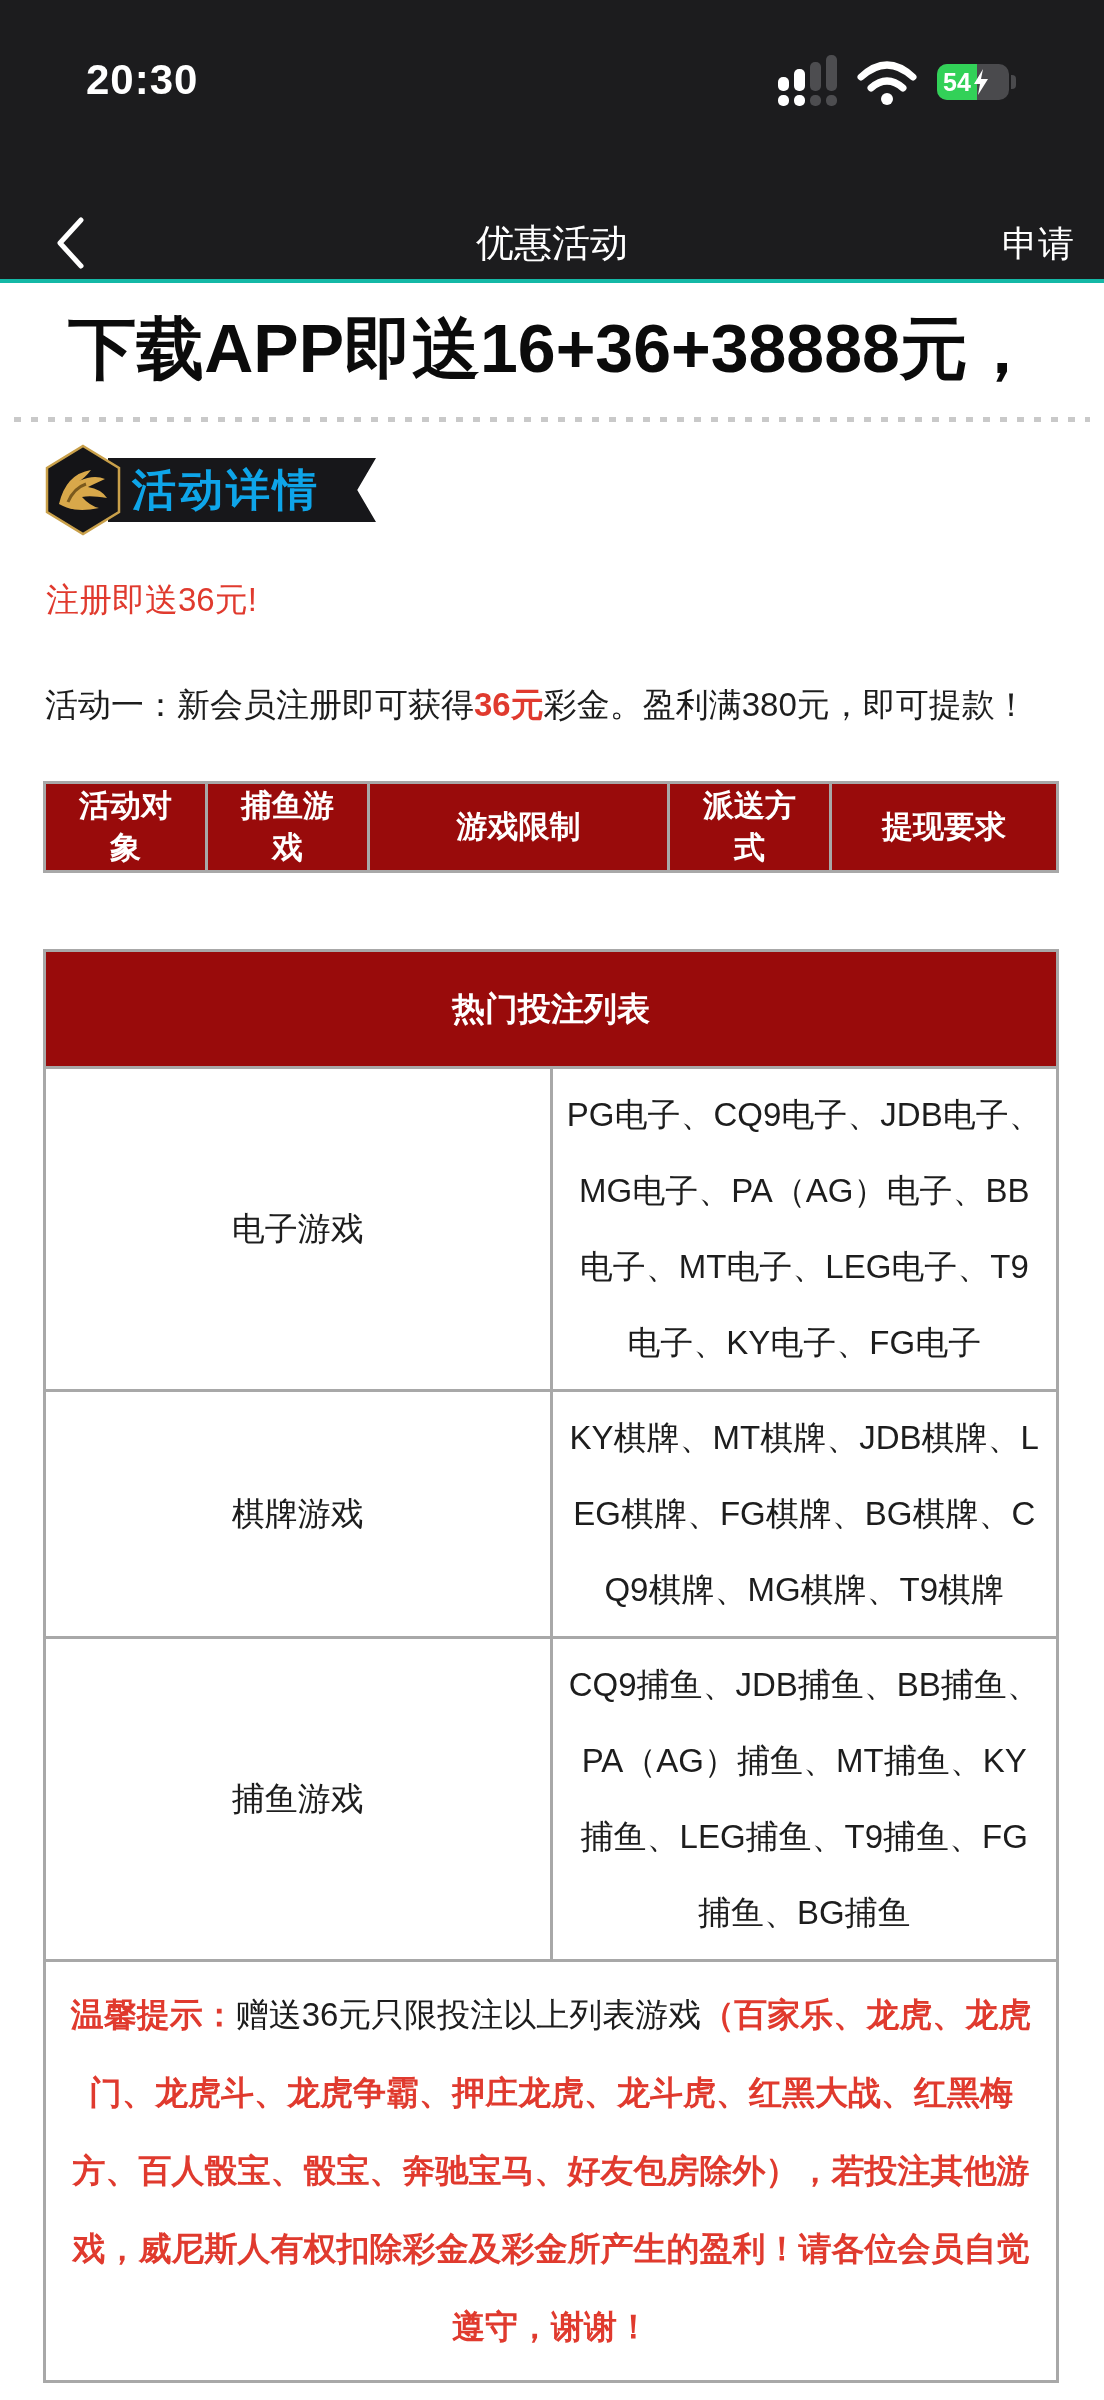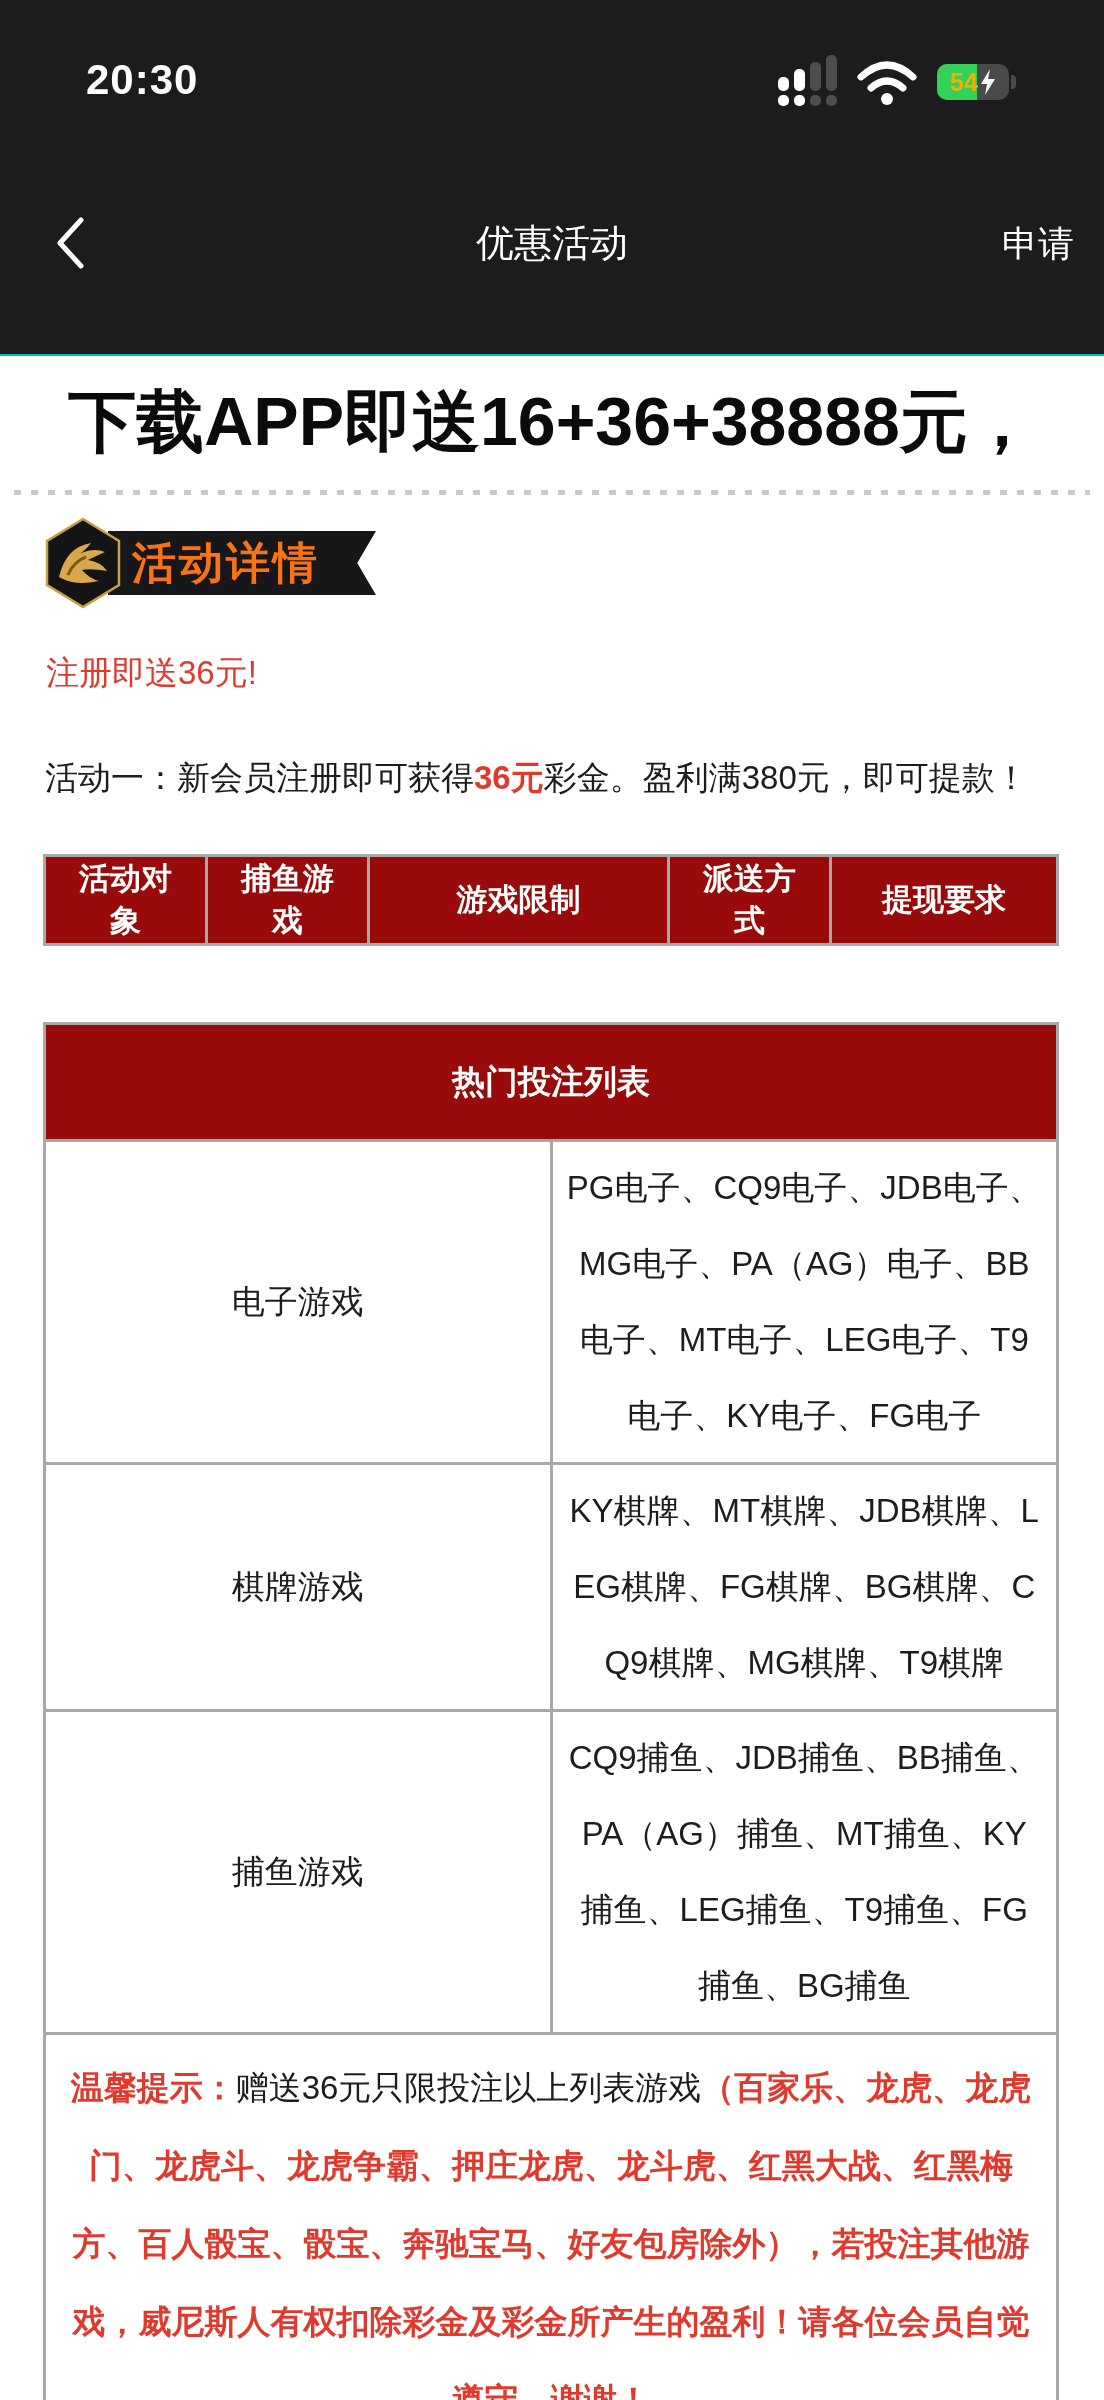--- a/index.html
+++ b/index.html
@@ -3,42 +3,42 @@
 <meta charset="utf-8">
 <style>
   html,body{margin:0;padding:0;}
   body{
     width:1104px;height:2400px;overflow:hidden;background:#ffffff;
     font-family:"Liberation Sans","DejaVu Sans",sans-serif;
     position:relative;
   }
   
   .top-dark{
-    position:relative;width:1104px;height:356px;background:#1c1c1e;
-    border-bottom:2px solid #14b8a6;box-sizing:border-box;
+    position:relative;width:1104px;height:283px;background:#1c1c1e;
+    border-bottom:4px solid #14b8a6;box-sizing:border-box;
   }
   .status-time{
     position:absolute;left:86px;top:56px;color:#ffffff;
     font-size:42px;font-weight:600;letter-spacing:1px;
   }
   .status-icons{
     position:absolute;right:88px;top:58px;display:flex;align-items:center;gap:20px;
   }
   .sig{display:flex;align-items:flex-end;gap:5px;height:48px;}
   .sig .col{display:flex;flex-direction:column;align-items:center;gap:4px;}
   .sig .bar{width:11px;border-radius:5px;}
   .sig .dot{width:11px;height:11px;border-radius:5px;}
   .sig .on{background:#ffffff;} .sig .off{background:#4d4d50;}
   .battery{display:flex;align-items:center;}
   .batt-body{
     position:relative;width:72px;height:36px;border-radius:10px;background:#4a4a4d;overflow:hidden;
     display:flex;align-items:center;
   }
   .batt-fill{position:absolute;left:0;top:0;bottom:0;width:40px;background:#32d158;}
-  .batt-num{position:relative;z-index:2;color:#eab308;font-size:25px;font-weight:700;margin-left:13px;}
+  .batt-num{position:relative;z-index:2;color:#ffffff;font-size:25px;font-weight:700;margin-left:6px;}
   .batt-bolt{position:relative;z-index:2;margin-left:2px;display:flex;}
   .batt-nub{width:5px;height:14px;border-radius:0 4px 4px 0;background:#4a4a4d;margin-left:2px;}
   .nav{position:absolute;left:0;right:0;top:196px;height:100px;}
   .nav-back{position:absolute;left:52px;top:18px;width:36px;height:58px;cursor:pointer;}
   .nav-title{
     position:absolute;left:0;right:0;top:22px;text-align:center;
     color:#ffffff;font-size:38px;font-weight:500;
   }
   .nav-action{
     position:absolute;right:30px;top:24px;color:#ffffff;font-size:36px;cursor:pointer;
@@ -56,21 +56,21 @@
   
   .badge{margin:22px 0 0 44px;display:flex;align-items:center;height:92px;position:relative;}
   .badge-hex{position:relative;z-index:2;display:flex;}
   .badge-ribbon{
     margin-left:-14px;position:relative;z-index:1;
     width:268px;height:64px;background:#17171a;
     clip-path:polygon(0 0,100% 0,93% 50%,100% 100%,0 100%);
     display:flex;align-items:center;
   }
   .badge-ribbon span{
-    color:#f97316;font-size:44px;font-weight:700;letter-spacing:3px;margin-left:24px;
+    color:#0ea5e9;font-size:44px;font-weight:700;letter-spacing:3px;margin-left:24px;
   }
   
   .red-line{margin:42px 46px 0;font-size:33px;color:#e03a2e;}
   .para{margin:42px 45px 0;font-size:33px;color:#1d1d1d;line-height:80px;}
   .hl{color:#e03a2e;font-weight:bold;}
   
   table{border-collapse:collapse;margin:36px 0 0 43px;width:1016px;table-layout:fixed;}
   table,th,td{border:3px solid #a8a8a8;}
   th{
     background:#990b0b;color:#ffffff;font-weight:700;font-size:31px;

